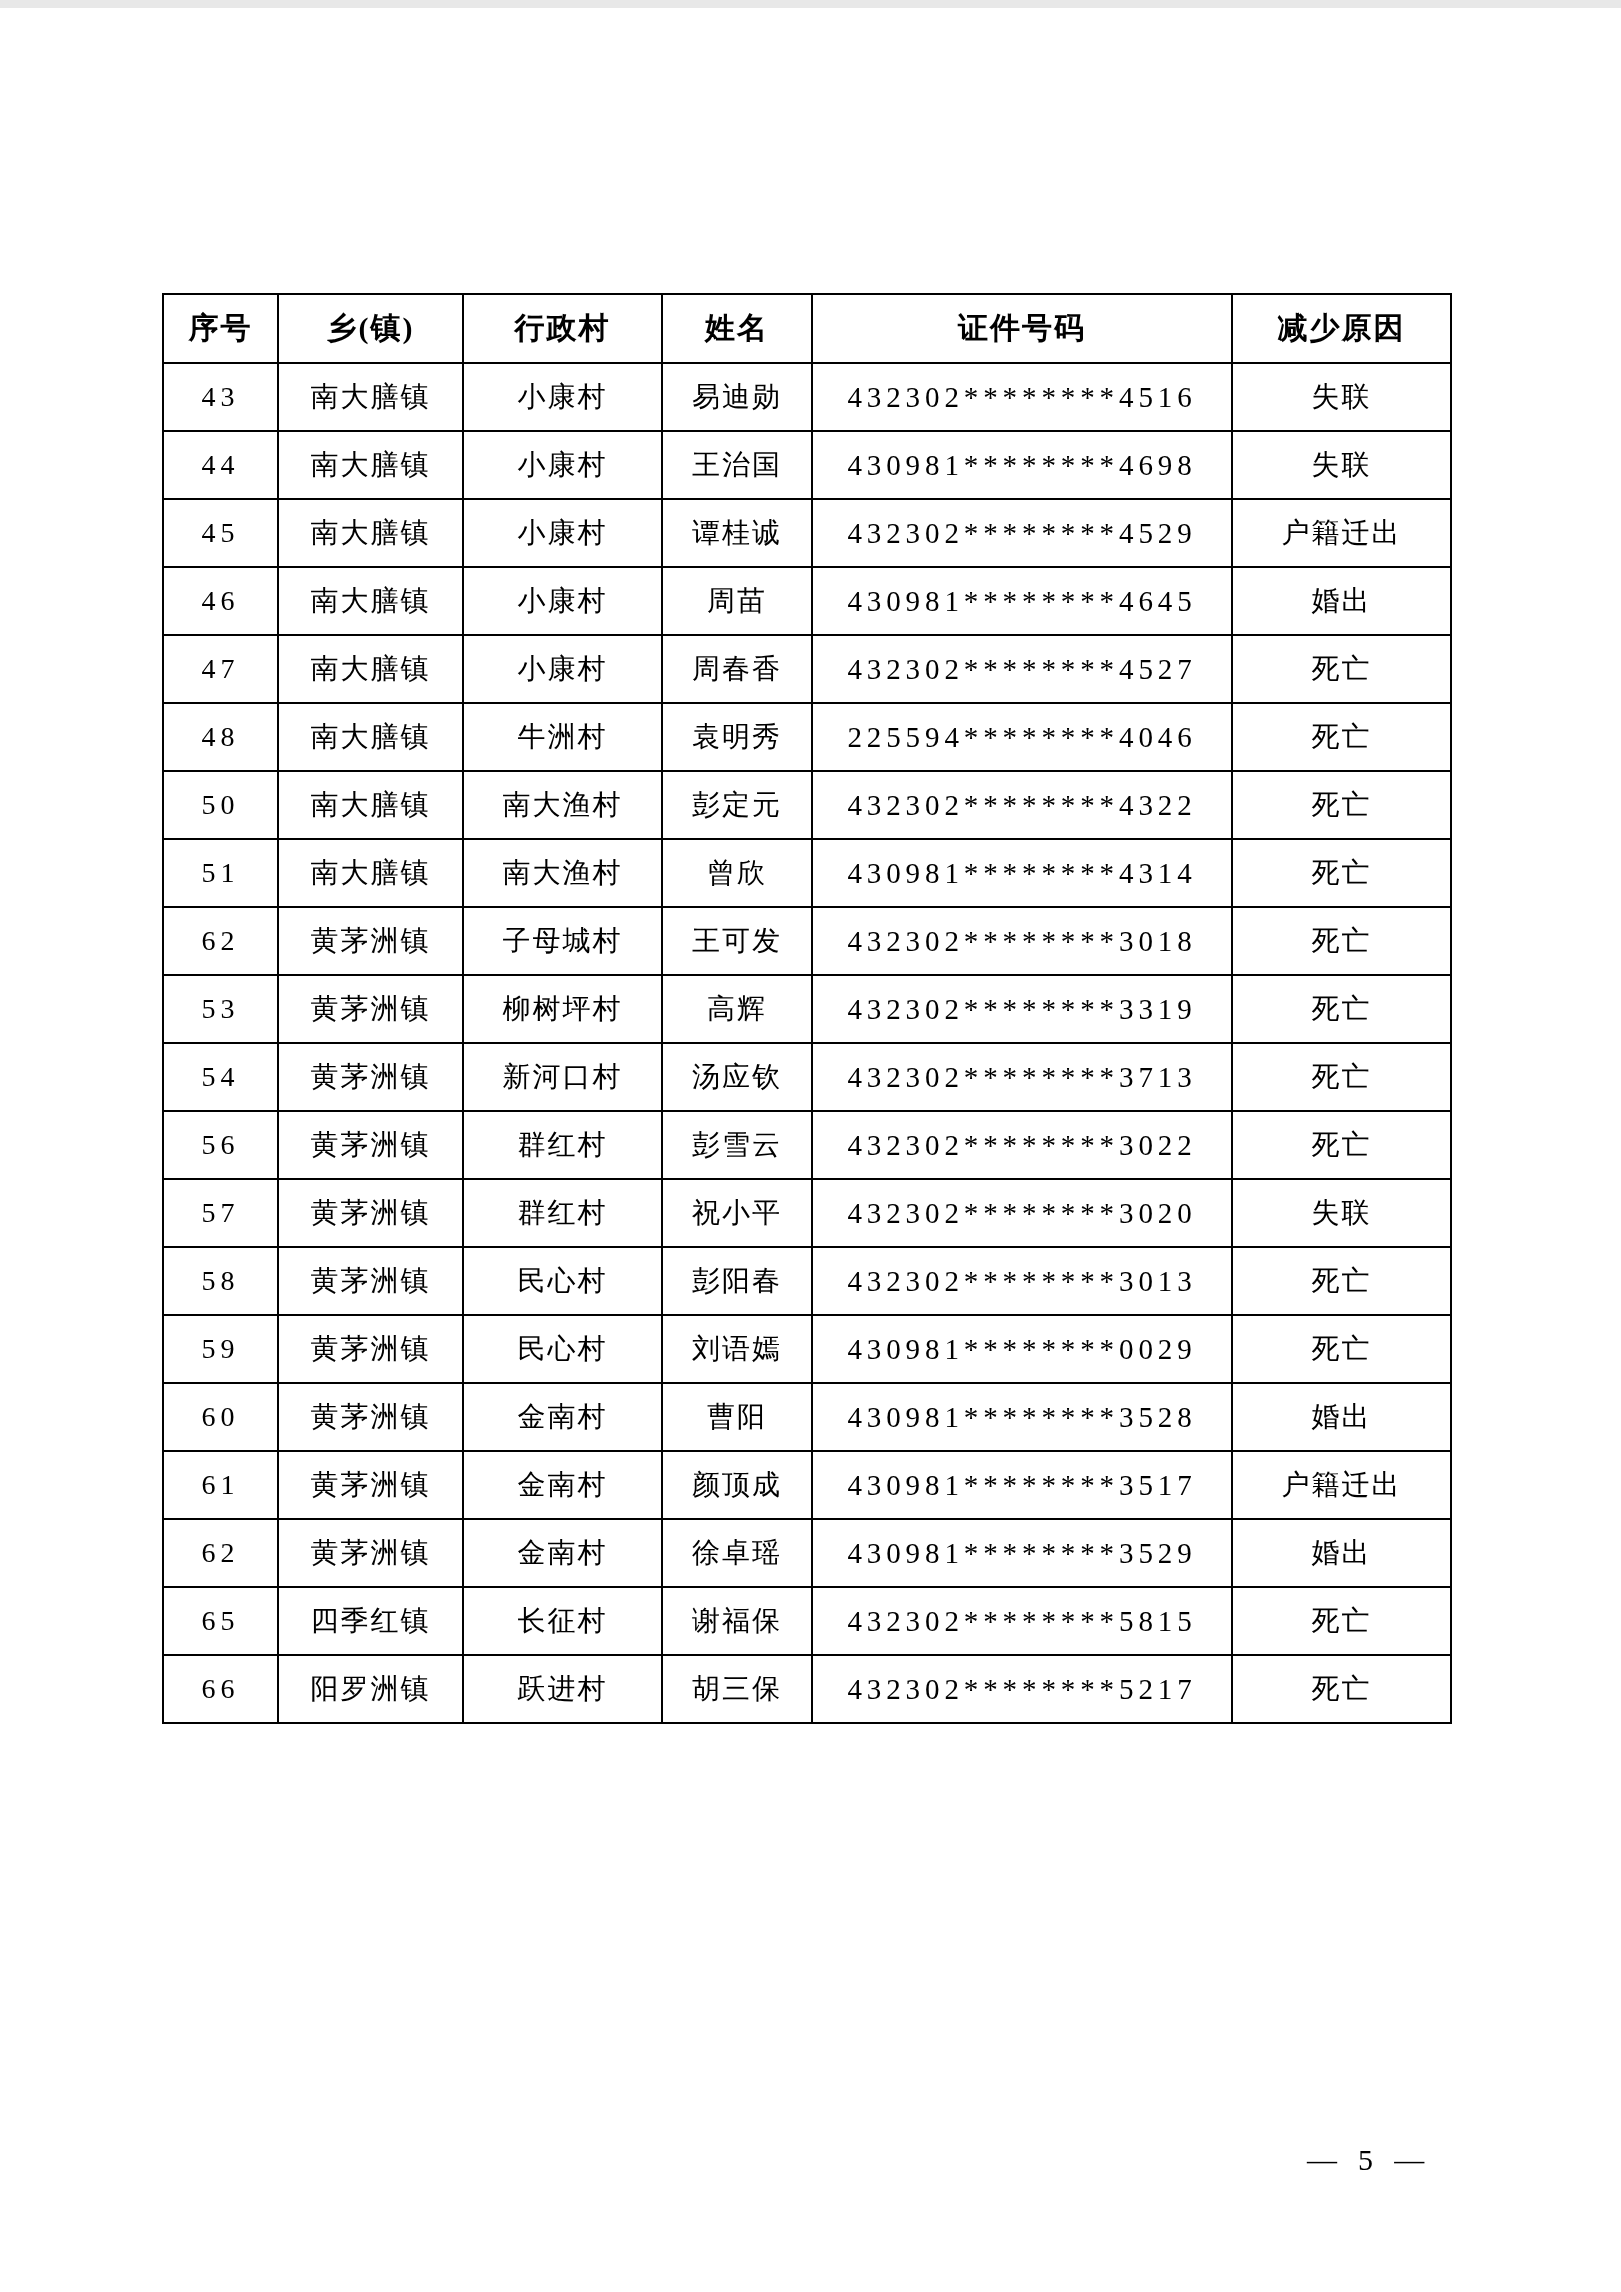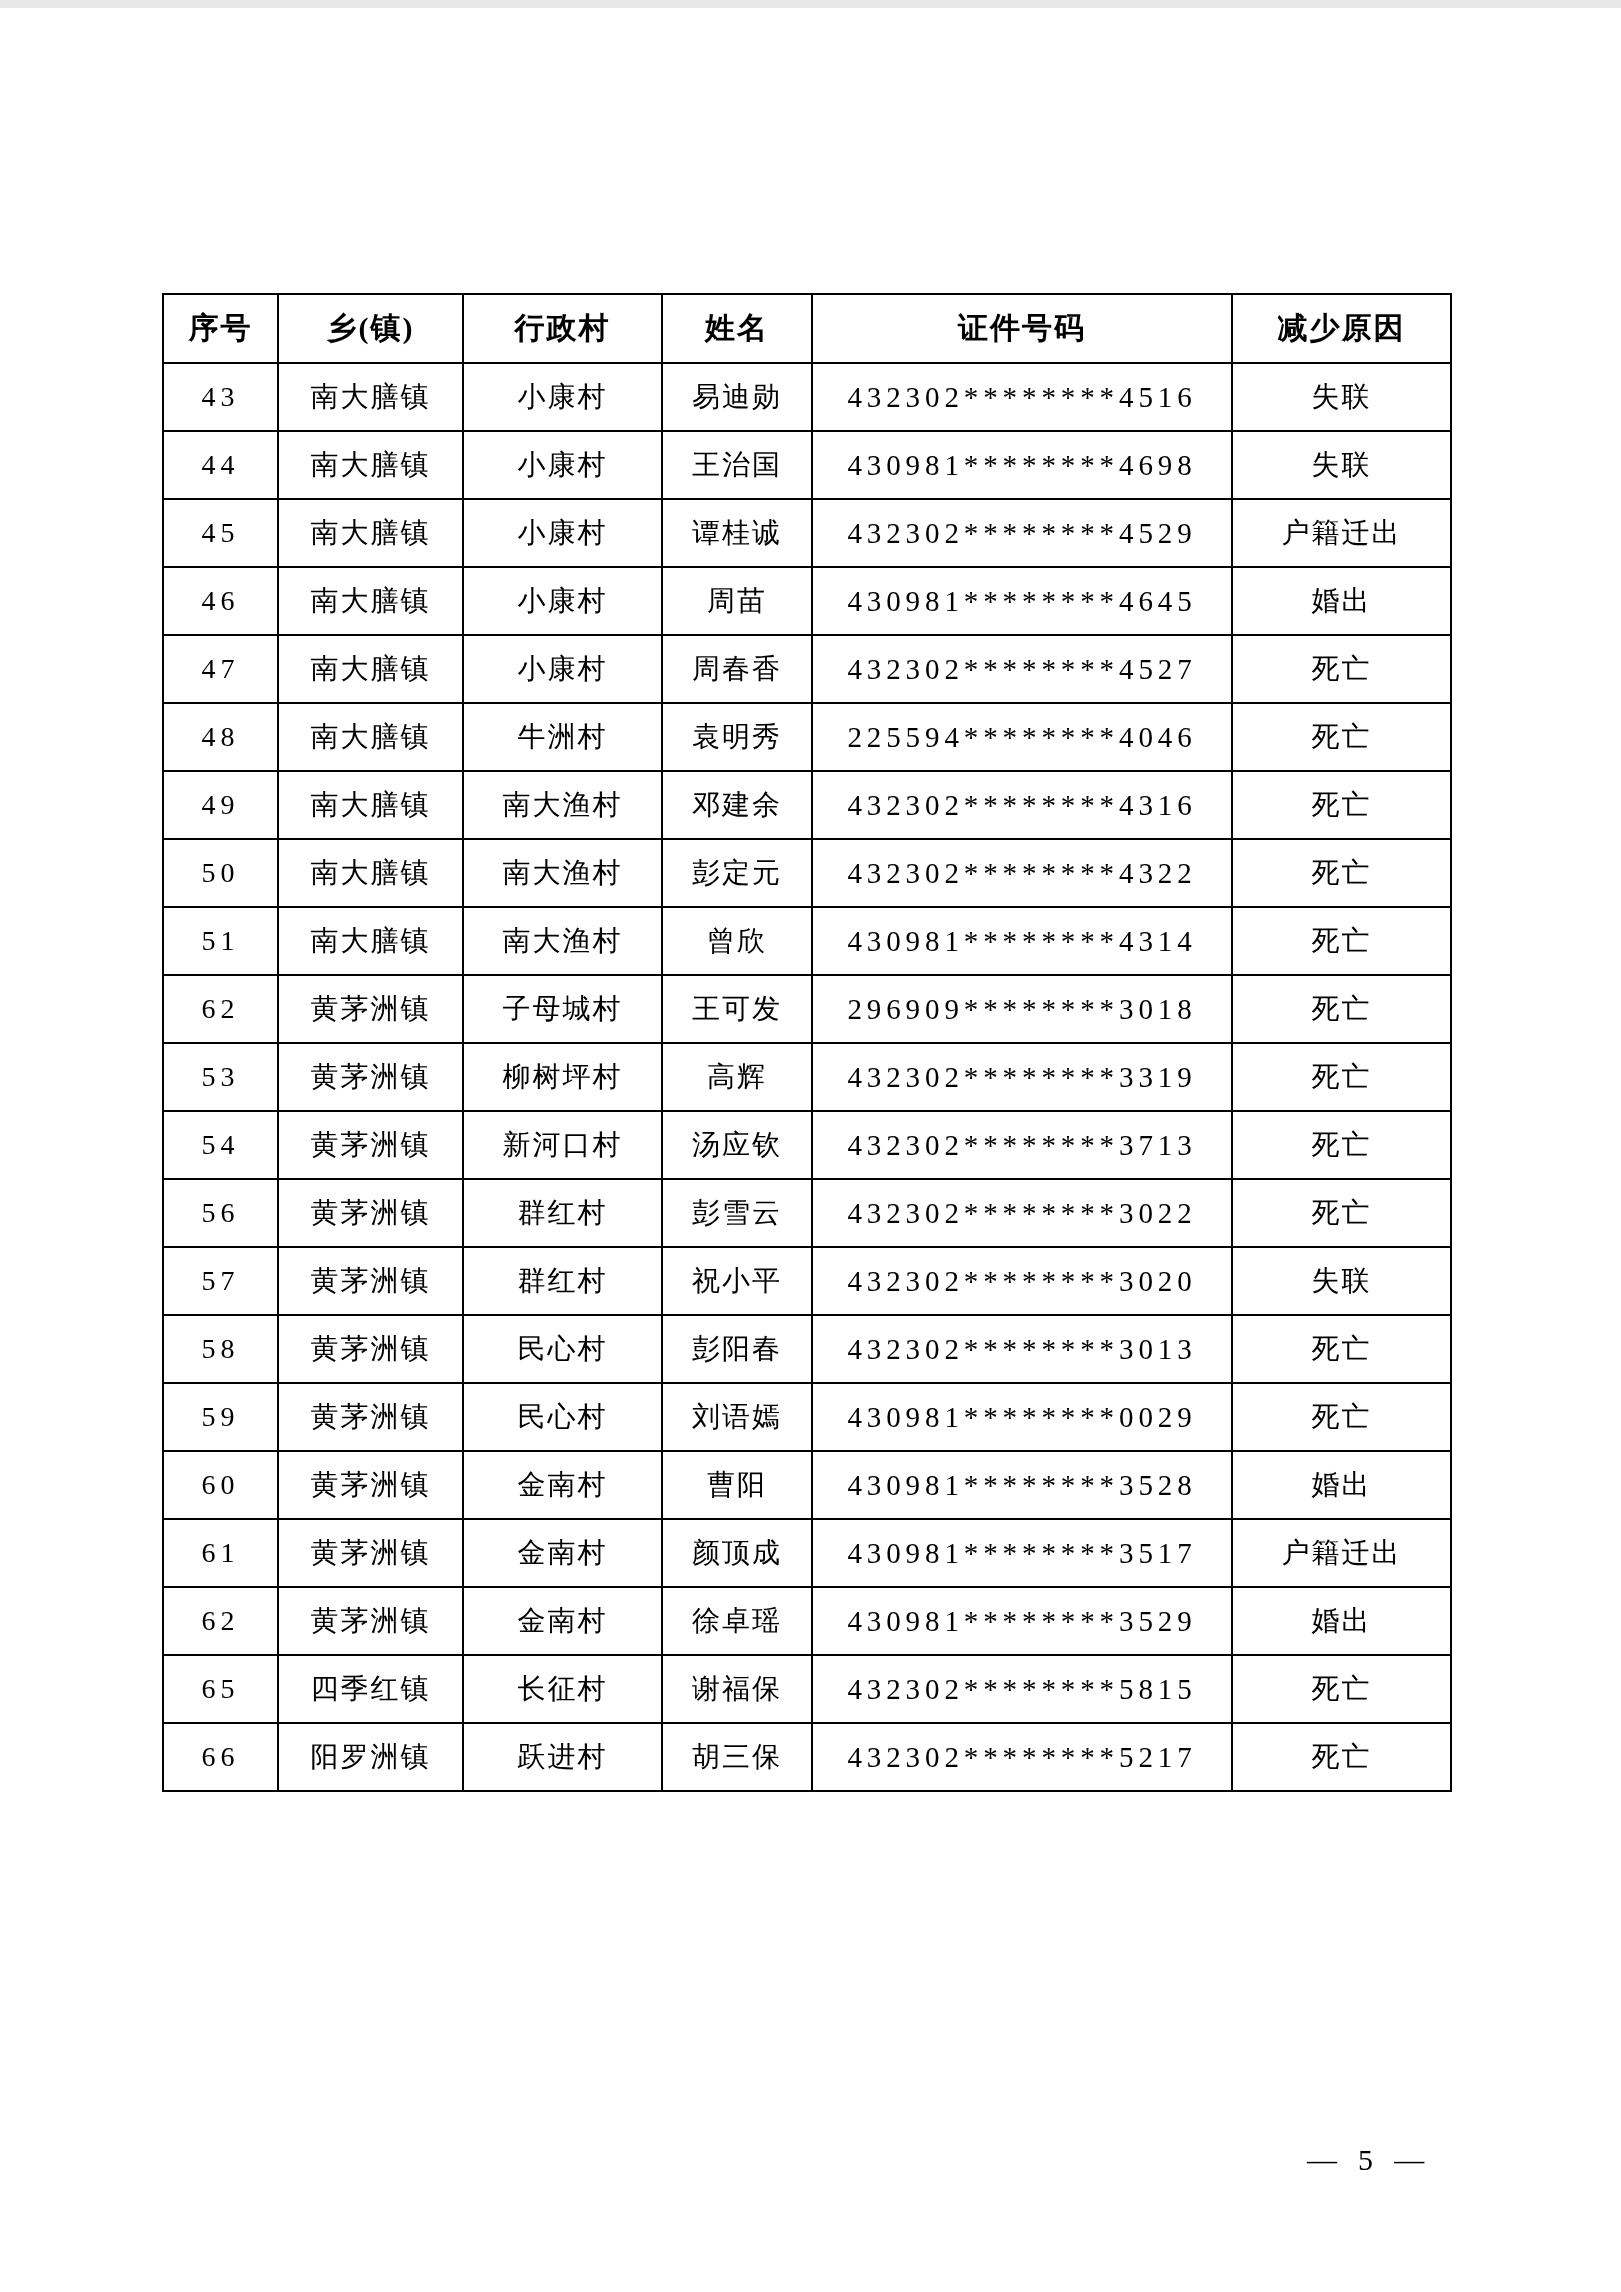--- a/index.html
+++ b/index.html
@@ -133,49 +133,41 @@
         </tr>
         <tr>
           <td class="col-index">48</td>
           <td class="col-town">南大膳镇</td>
           <td class="col-village">牛洲村</td>
           <td class="col-name">袁明秀</td>
           <td class="col-id">225594********4046</td>
           <td class="col-reason">死亡</td>
         </tr>
         <tr>
-          <td class="col-index">49</td>
-          <td class="col-town">南大膳镇</td>
-          <td class="col-village">南大渔村</td>
-          <td class="col-name">邓建余</td>
-          <td class="col-id">432302********4316</td>
-          <td class="col-reason">死亡</td>
-        </tr>
-        <tr>
           <td class="col-index">50</td>
           <td class="col-town">南大膳镇</td>
           <td class="col-village">南大渔村</td>
           <td class="col-name">彭定元</td>
           <td class="col-id">432302********4322</td>
           <td class="col-reason">死亡</td>
         </tr>
         <tr>
           <td class="col-index">51</td>
           <td class="col-town">南大膳镇</td>
           <td class="col-village">南大渔村</td>
           <td class="col-name">曾欣</td>
           <td class="col-id">430981********4314</td>
           <td class="col-reason">死亡</td>
         </tr>
         <tr>
           <td class="col-index">62</td>
           <td class="col-town">黄茅洲镇</td>
           <td class="col-village">子母城村</td>
           <td class="col-name">王可发</td>
-          <td class="col-id">296909********3018</td>
+          <td class="col-id">432302********3018</td>
           <td class="col-reason">死亡</td>
         </tr>
         <tr>
           <td class="col-index">53</td>
           <td class="col-town">黄茅洲镇</td>
           <td class="col-village">柳树坪村</td>
           <td class="col-name">高辉</td>
           <td class="col-id">432302********3319</td>
           <td class="col-reason">死亡</td>
         </tr>

